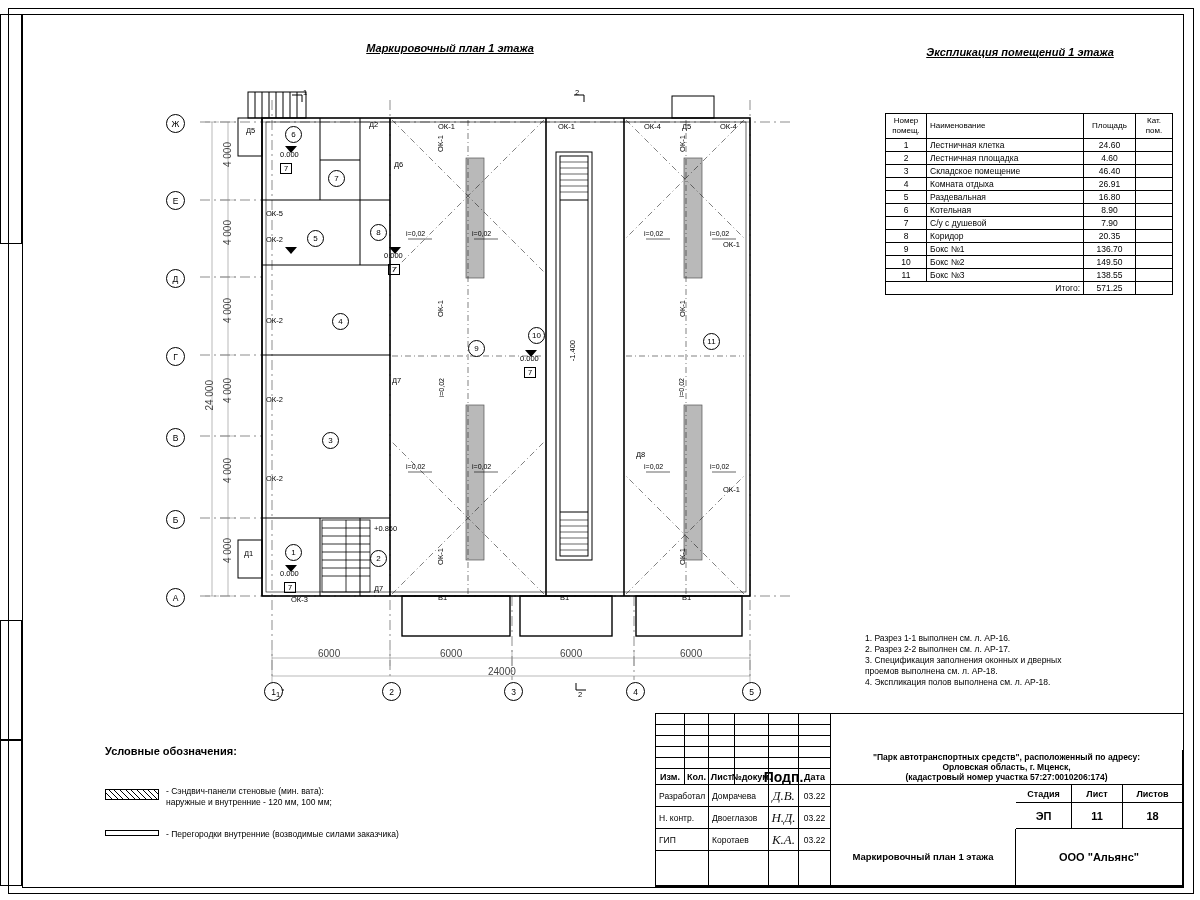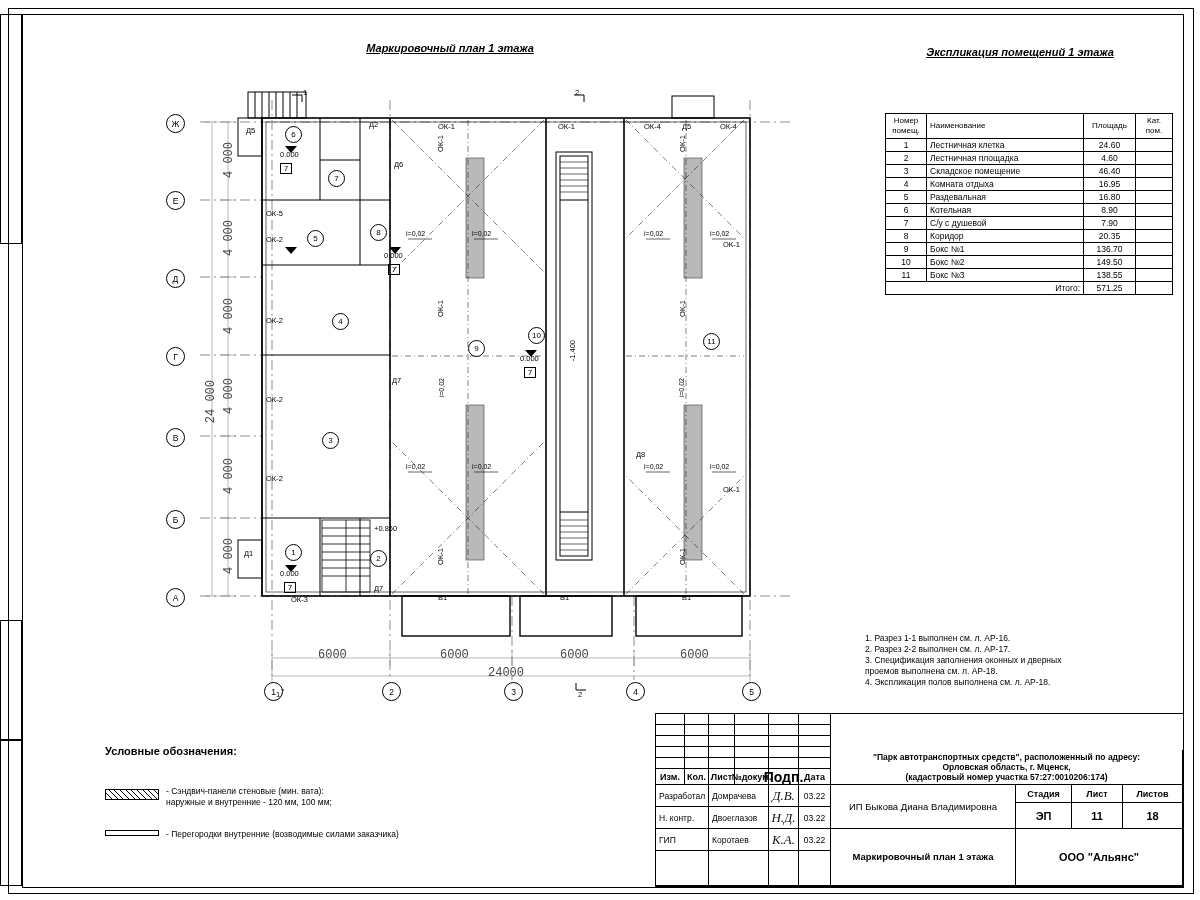--- a/index.html
+++ b/index.html
@@ -47,21 +47,21 @@
   .sig{font-family:"Liberation Serif",serif;font-style:italic;font-size:13px;color:#111;}
 
   
   .draw{position:absolute;left:0;top:0;width:1200px;height:900px;pointer-events:none;}
   .axis-c{position:absolute;width:17px;height:17px;border:1px solid #000;border-radius:50%;
           font-size:8.5px;display:flex;align-items:center;justify-content:center;background:#fff;}
   .room-c{position:absolute;width:15px;height:15px;border:1px solid #000;border-radius:50%;
           font-size:8px;display:flex;align-items:center;justify-content:center;background:#fff;}
   .lbl{position:absolute;font-size:7.5px;white-space:nowrap;}
   .lbl.i{font-size:7px;}
-  .dimtxt{position:absolute;font-size:12px;color:#444;font-family:Liberation Mono, monospace;}
+  .dimtxt{position:absolute;font-size:10px;color:#444;}
   .vert{writing-mode:vertical-rl;transform:rotate(180deg);}
 </style>
 </head>
 <body>
 
 <div class="sheet">
 
   <div class="frame-outer"></div>
   <div class="frame-inner"></div>
   <div class="left-stub" style="top:14px;height:230px;"></div>
@@ -95,21 +95,21 @@
         </tr>
         <tr>
           <td class="c-num">3</td>
           <td class="c-name">Складское помещение</td>
           <td class="c-area">46.40</td>
           <td class="c-kat"></td>
         </tr>
         <tr>
           <td class="c-num">4</td>
           <td class="c-name">Комната отдыха</td>
-          <td class="c-area">16.95</td>
+          <td class="c-area">26.91</td>
           <td class="c-kat"></td>
         </tr>
         <tr>
           <td class="c-num">5</td>
           <td class="c-name">Раздевальная</td>
           <td class="c-area">16.80</td>
           <td class="c-kat"></td>
         </tr>
         <tr>
           <td class="c-num">6</td>
@@ -236,21 +236,20 @@
     <div class="cell l" style="left:0;top:137px;width:53px;height:35px;"></div>
     <div class="cell l" style="left:53px;top:137px;width:60px;height:35px;"></div>
     <div class="cell" style="left:113px;top:137px;width:30px;height:35px;"></div>
     <div class="cell" style="left:143px;top:137px;width:32px;height:35px;"></div>
 
     <div class="cell" style="left:175px;top:36px;width:352px;height:35px;flex-direction:column;">
       <span class="bold" style="font-size:8.5px">"Парк автотранспортных средств",  расположенный по адресу:</span>
       <span class="bold" style="font-size:8.5px">Орловская область, г. Мценск,</span>
       <span class="bold" style="font-size:8.5px">(кадастровый номер участка 57:27:0010206:174)</span>
     </div>
-    <div class="cell f10" style="left:175px;top:71px;width:185px;height:44px;">ИП Быкова Диана Владимировна</div>
     <div class="cell bold f10" style="left:175px;top:115px;width:185px;height:57px;">Маркировочный план 1 этажа</div>
 
     <div class="cell bold" style="left:360px;top:71px;width:56px;height:18px;font-size:9px;">Стадия</div>
     <div class="cell bold" style="left:416px;top:71px;width:51px;height:18px;font-size:9px;">Лист</div>
     <div class="cell bold" style="left:467px;top:71px;width:60px;height:18px;font-size:9px;">Листов</div>
 
     <div class="cell bold f11" style="left:360px;top:89px;width:56px;height:26px;">ЭП</div>
     <div class="cell bold f11" style="left:416px;top:89px;width:51px;height:26px;">11</div>
     <div class="cell bold f11" style="left:467px;top:89px;width:60px;height:26px;">18</div>
 

